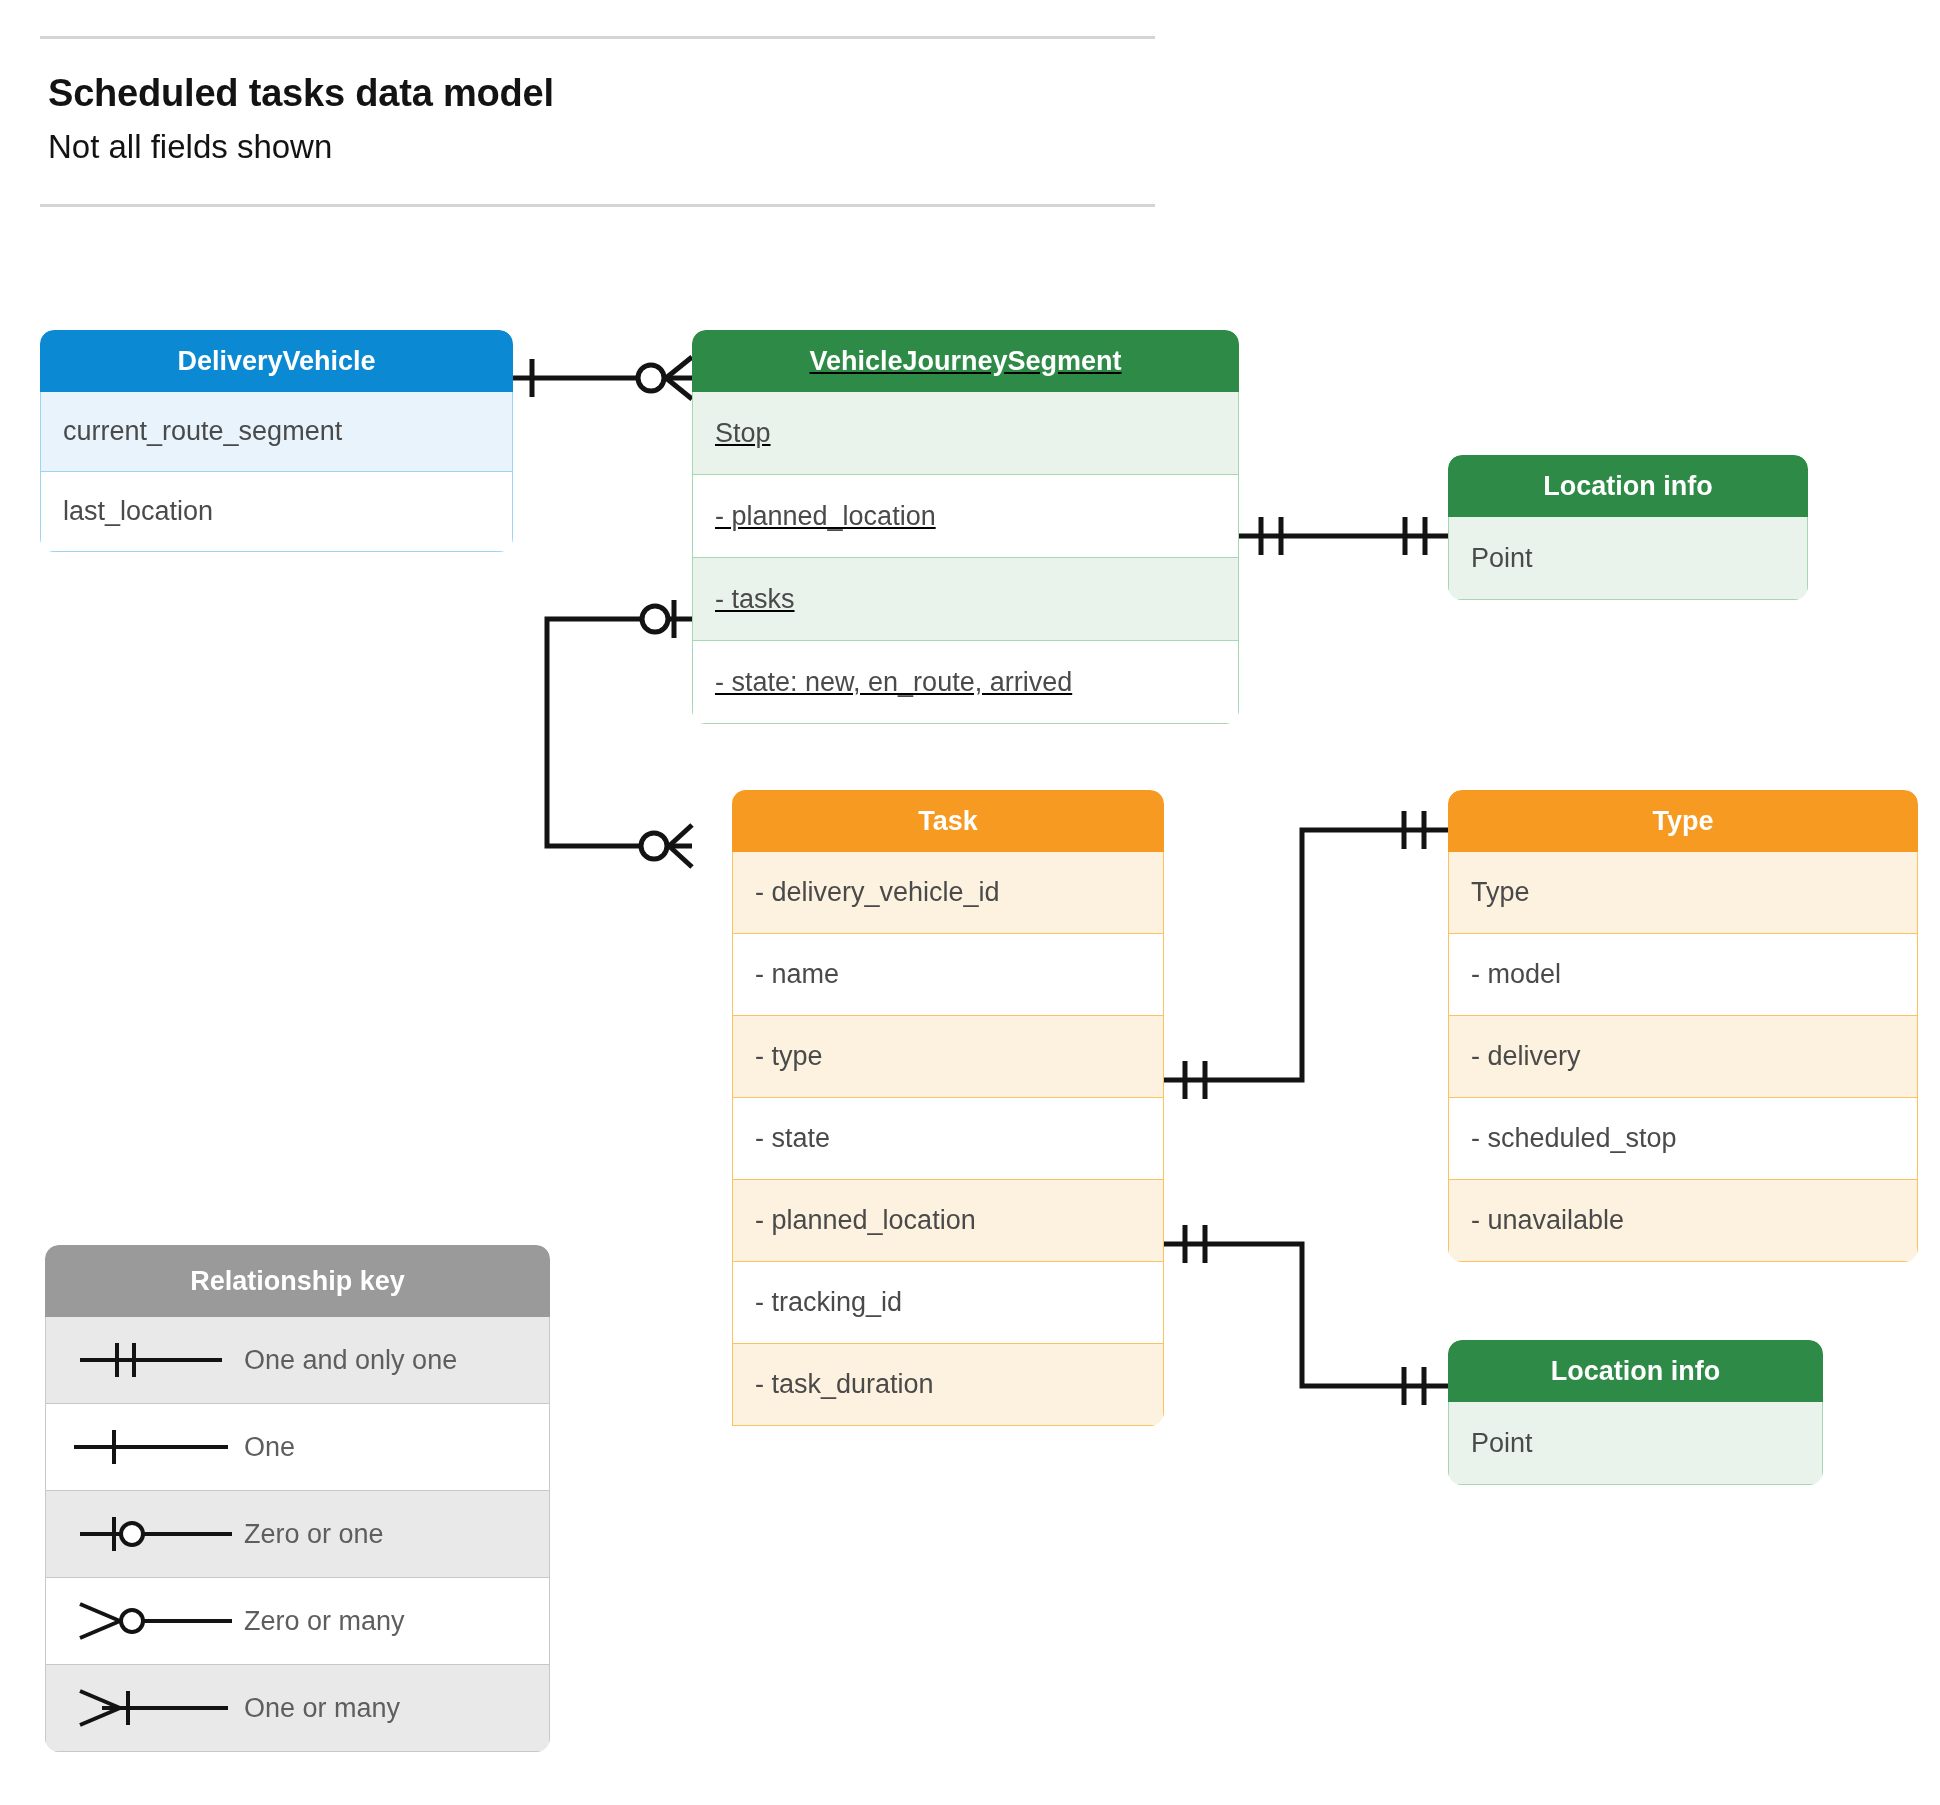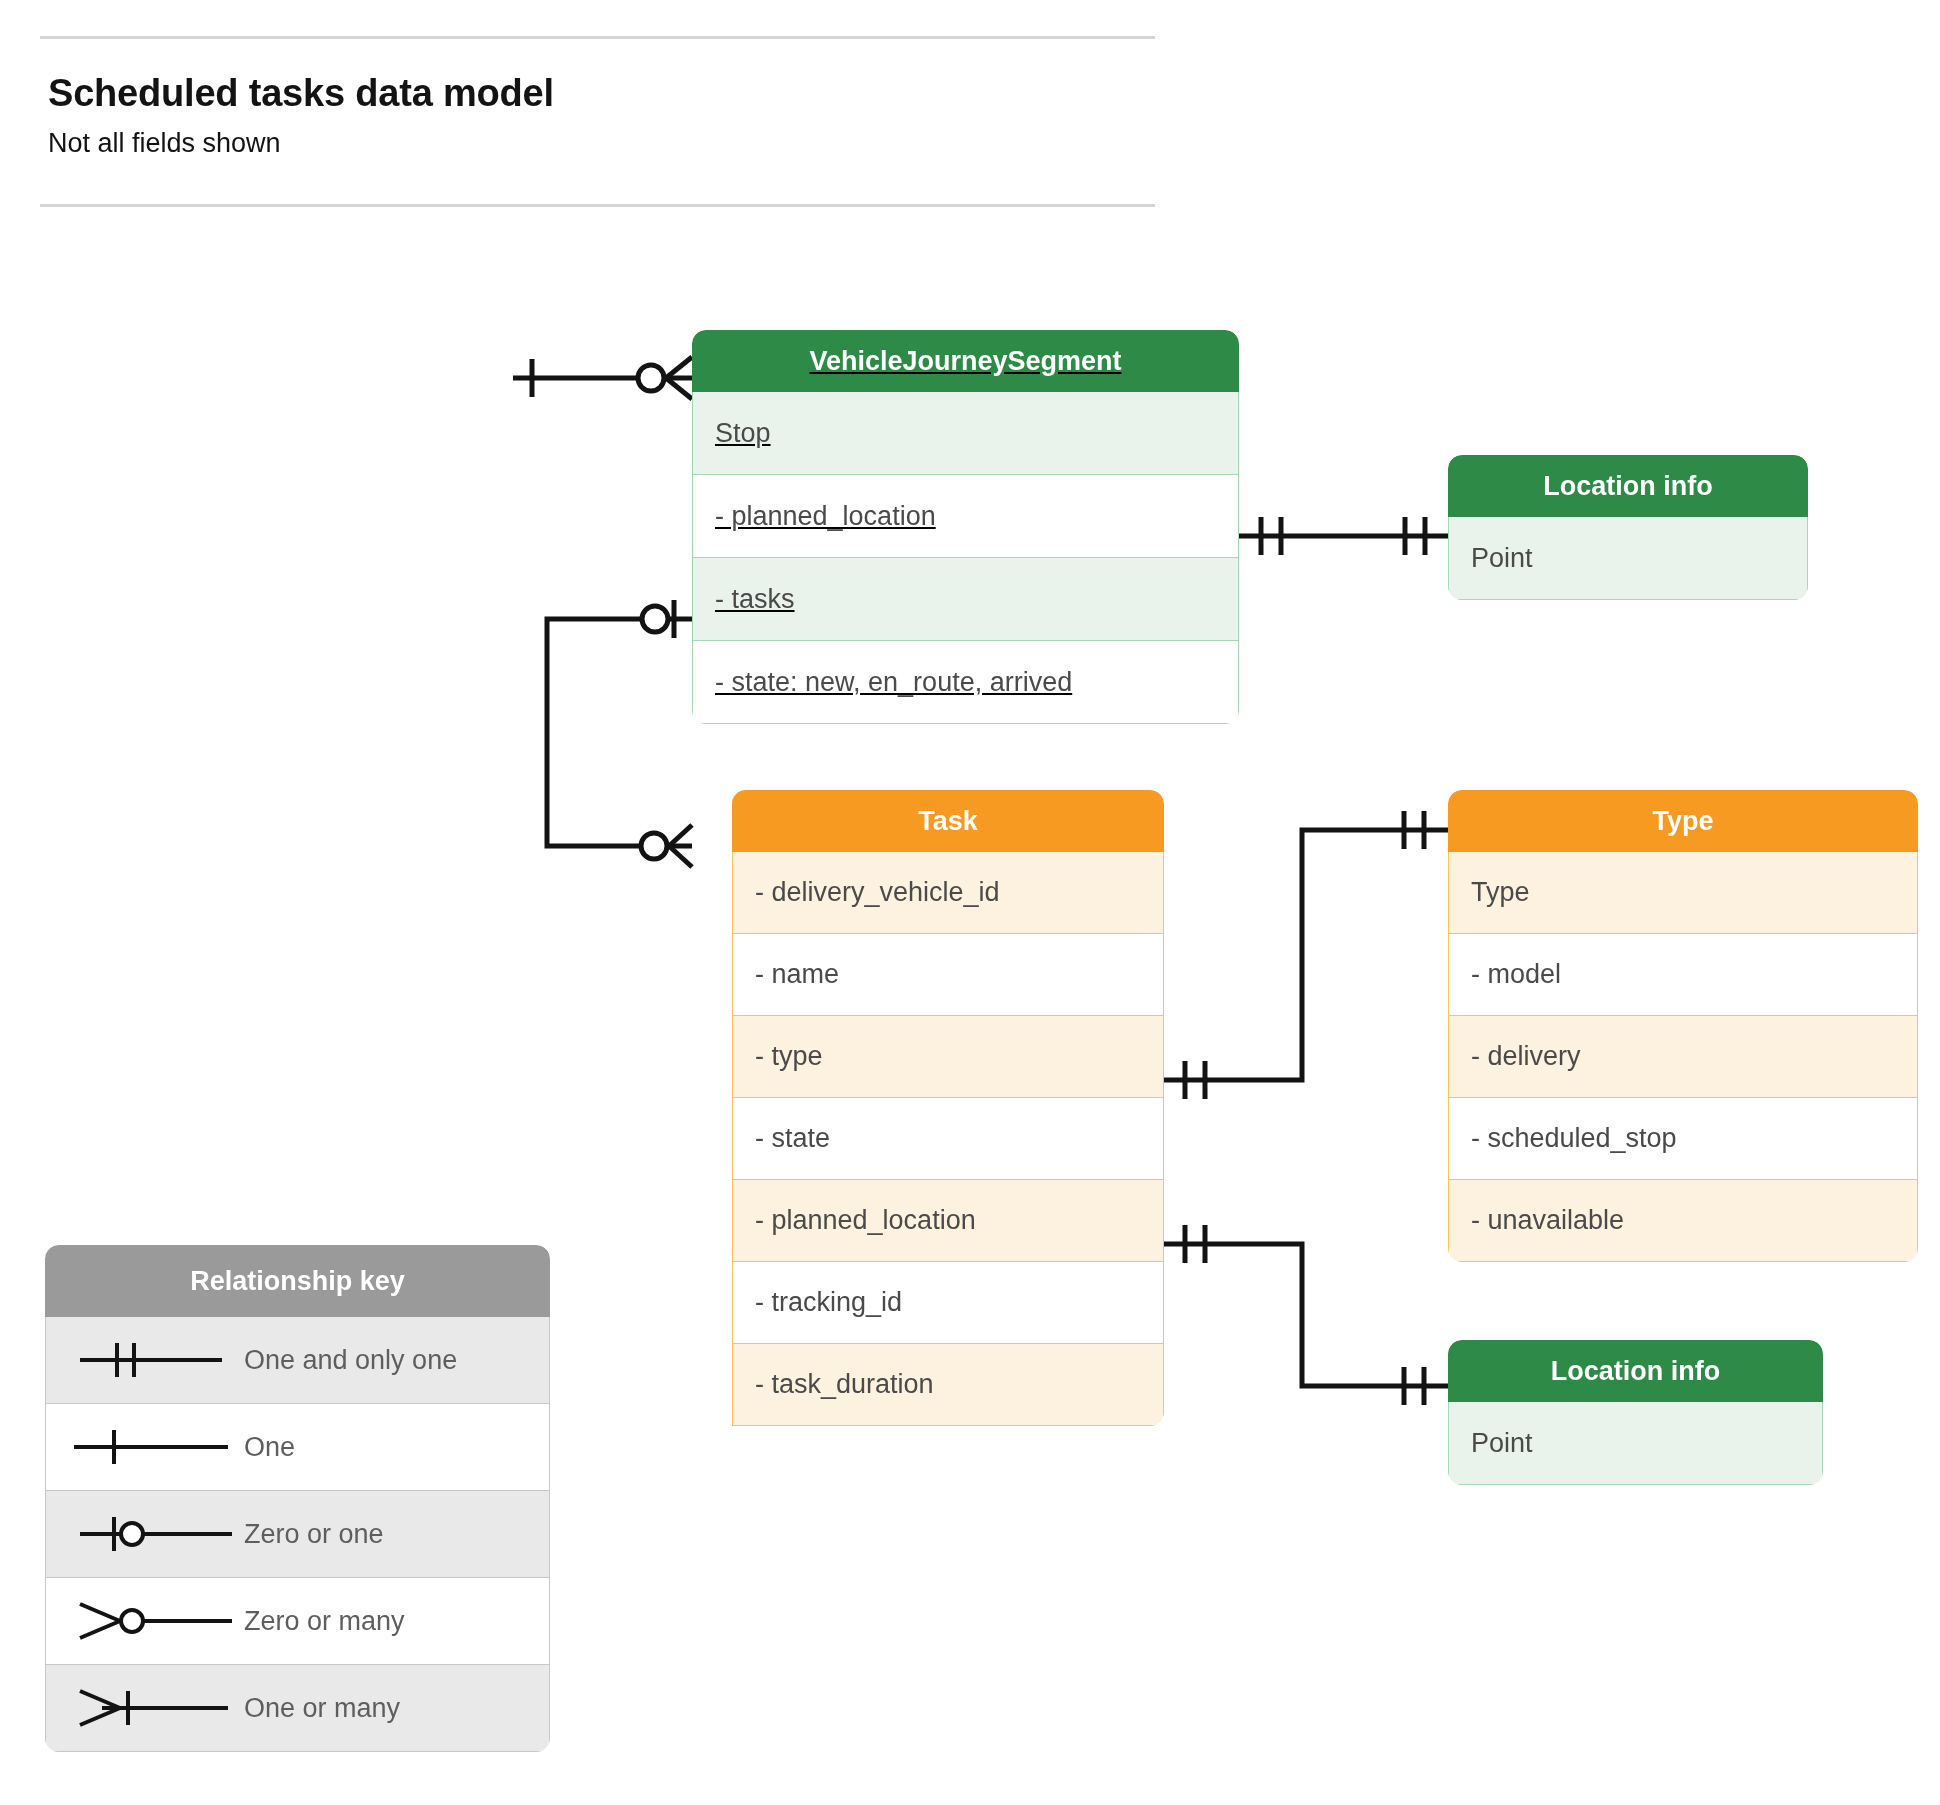--- a/index.html
+++ b/index.html
@@ -37,21 +37,21 @@
     font-size: 38px;
     font-weight: bold;
     color: #131313;
     letter-spacing: -0.2px;
     white-space: nowrap;
   }
   #page-subtitle {
     position: absolute;
     left: 48px;
     top: 128px;
-    font-size: 27px;
+    font-size: 33px;
     font-weight: normal;
     color: #131313;
     white-space: nowrap;
   }
 
   
   .entity {
     position: absolute;
     box-sizing: border-box;
     border-radius: 14px;
@@ -199,20 +199,25 @@
       <line x1="1424" y1="811" x2="1424" y2="849"></line>
 
       <path d="M 1164 1244 L 1302 1244 L 1302 1386 L 1448 1386"></path>
       <line x1="1185" y1="1225" x2="1185" y2="1263"></line>
       <line x1="1205" y1="1225" x2="1205" y2="1263"></line>
       <line x1="1404" y1="1367" x2="1404" y2="1405"></line>
       <line x1="1424" y1="1367" x2="1424" y2="1405"></line>
     </g>
   </svg>
 
+  <div class="entity t-blue" id="box-delivery-vehicle">
+    <div class="ehead">DeliveryVehicle</div>
+    <div class="erow alt">current_route_segment</div>
+    <div class="erow plain">last_location</div>
+  </div>
 
   <div class="entity t-green" id="box-vjs">
     <div class="ehead">VehicleJourneySegment</div>
     <div class="erow alt">Stop</div>
     <div class="erow plain">-  planned_location</div>
     <div class="erow alt">- tasks</div>
     <div class="erow plain">- state: new, en_route, arrived</div>
   </div>
 
   <div class="entity t-green" id="box-locinfo-top">

